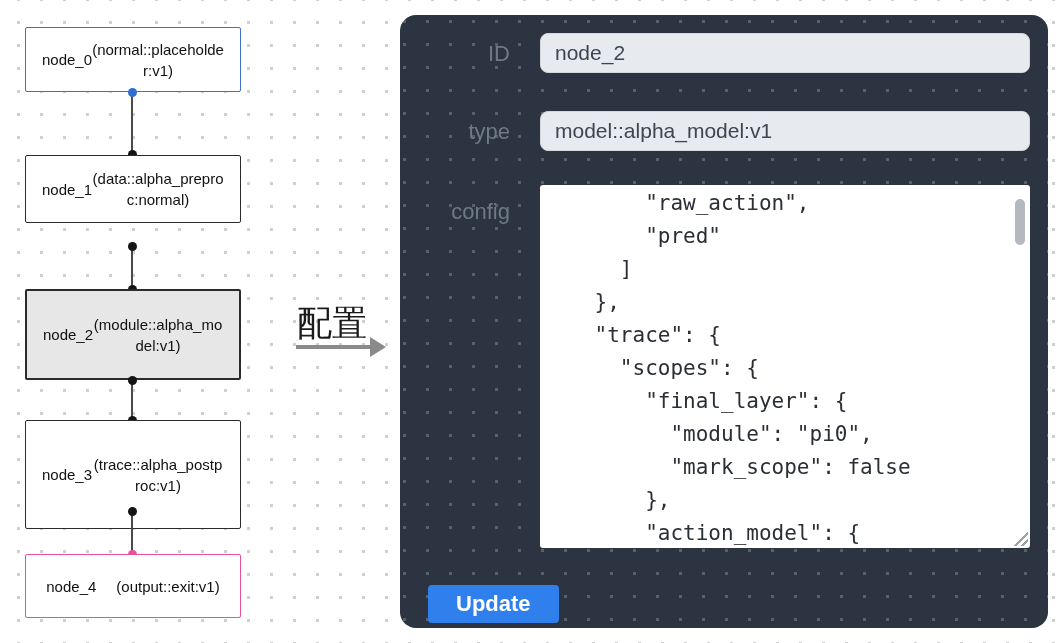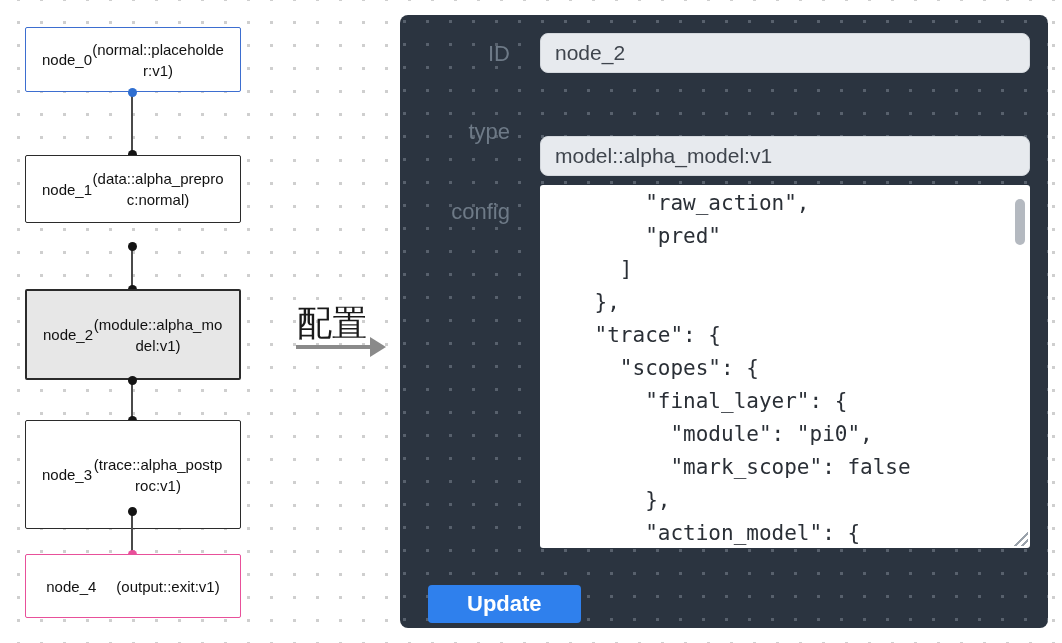--- a/index.html
+++ b/index.html
@@ -27,21 +27,21 @@
   .dot.blue{background:#2f6fd1;}
   .dot.pink{background:#e8509a;}
   
   .trans-label{position:absolute;left:297px;top:300px;font-size:35px;color:#1a1a1a;}
   .arrow-line{position:absolute;left:296px;top:345px;width:76px;height:4px;background:#8a8a8a;}
   .arrow-head{position:absolute;left:370px;top:337px;width:0;height:0;
     border-left:16px solid #8a8a8a;border-top:10px solid transparent;border-bottom:10px solid transparent;}
   
   .panel{
     position:absolute;left:400px;top:15px;width:648px;height:613px;box-sizing:border-box;
-    background-color:#2b3440;border-radius:8px;
+    background-color:#2b3440;border-radius:16px;
     background-image:radial-gradient(rgba(190,200,210,0.30) 1.6px,transparent 1.7px);
     background-size:23px 23px;background-position:16px 18px;
   }
   .plabel{
     position:absolute;left:20px;width:90px;text-align:right;
     color:#6e7a87;font-size:22px;
   }
   .pinput{
     position:absolute;left:140px;width:490px;height:40px;box-sizing:border-box;
     background:#e7eaee;border:1px solid #d4d8dd;border-radius:8px;
@@ -59,21 +59,21 @@
   .scroll-thumb{
     position:absolute;right:5px;top:14px;width:10px;height:46px;
     background:#b4b9c0;border-radius:5px;
   }
   .resize-grip{
     position:absolute;right:2px;bottom:2px;width:15px;height:15px;
     background:repeating-linear-gradient(-45deg,transparent 0 3px,#9aa2ab 3px 5px);
     clip-path:polygon(100% 0,100% 100%,0 100%);
   }
   .update-btn{
-    position:absolute;left:28px;top:570px;height:38px;padding:0 39px;
+    position:absolute;left:28px;top:570px;height:38px;padding:0 28px;
     background:#2f80ed;border:none;border-radius:4px;
     color:#ffffff;font-family:"Liberation Sans",sans-serif;font-size:22px;font-weight:bold;
     cursor:pointer;
   }
 </style>
 </head>
 <body>
 
 <div>
 
@@ -123,21 +123,21 @@
 <div class="trans-label">配置</div>
 <div class="arrow-line"></div>
 <div class="arrow-head"></div>
 
 <div class="panel">
 
   <label class="plabel" style="top:26px;">ID</label>
   <input class="pinput" style="top: 18px;" value="node_2">
 
   <label class="plabel" style="top:104px;">type</label>
-  <input class="pinput" style="top: 96px; margin-top: 25px;" value="model::alpha_model:v1">
+  <input class="pinput" style="top: 96px;" value="model::alpha_model:v1">
 
   <label class="plabel" style="top:184px;">config</label>
   <div class="config-box">
     <pre>        "raw_action",
         "pred"
       ]
     },
     "trace": {
       "scopes": {
         "final_layer": {

